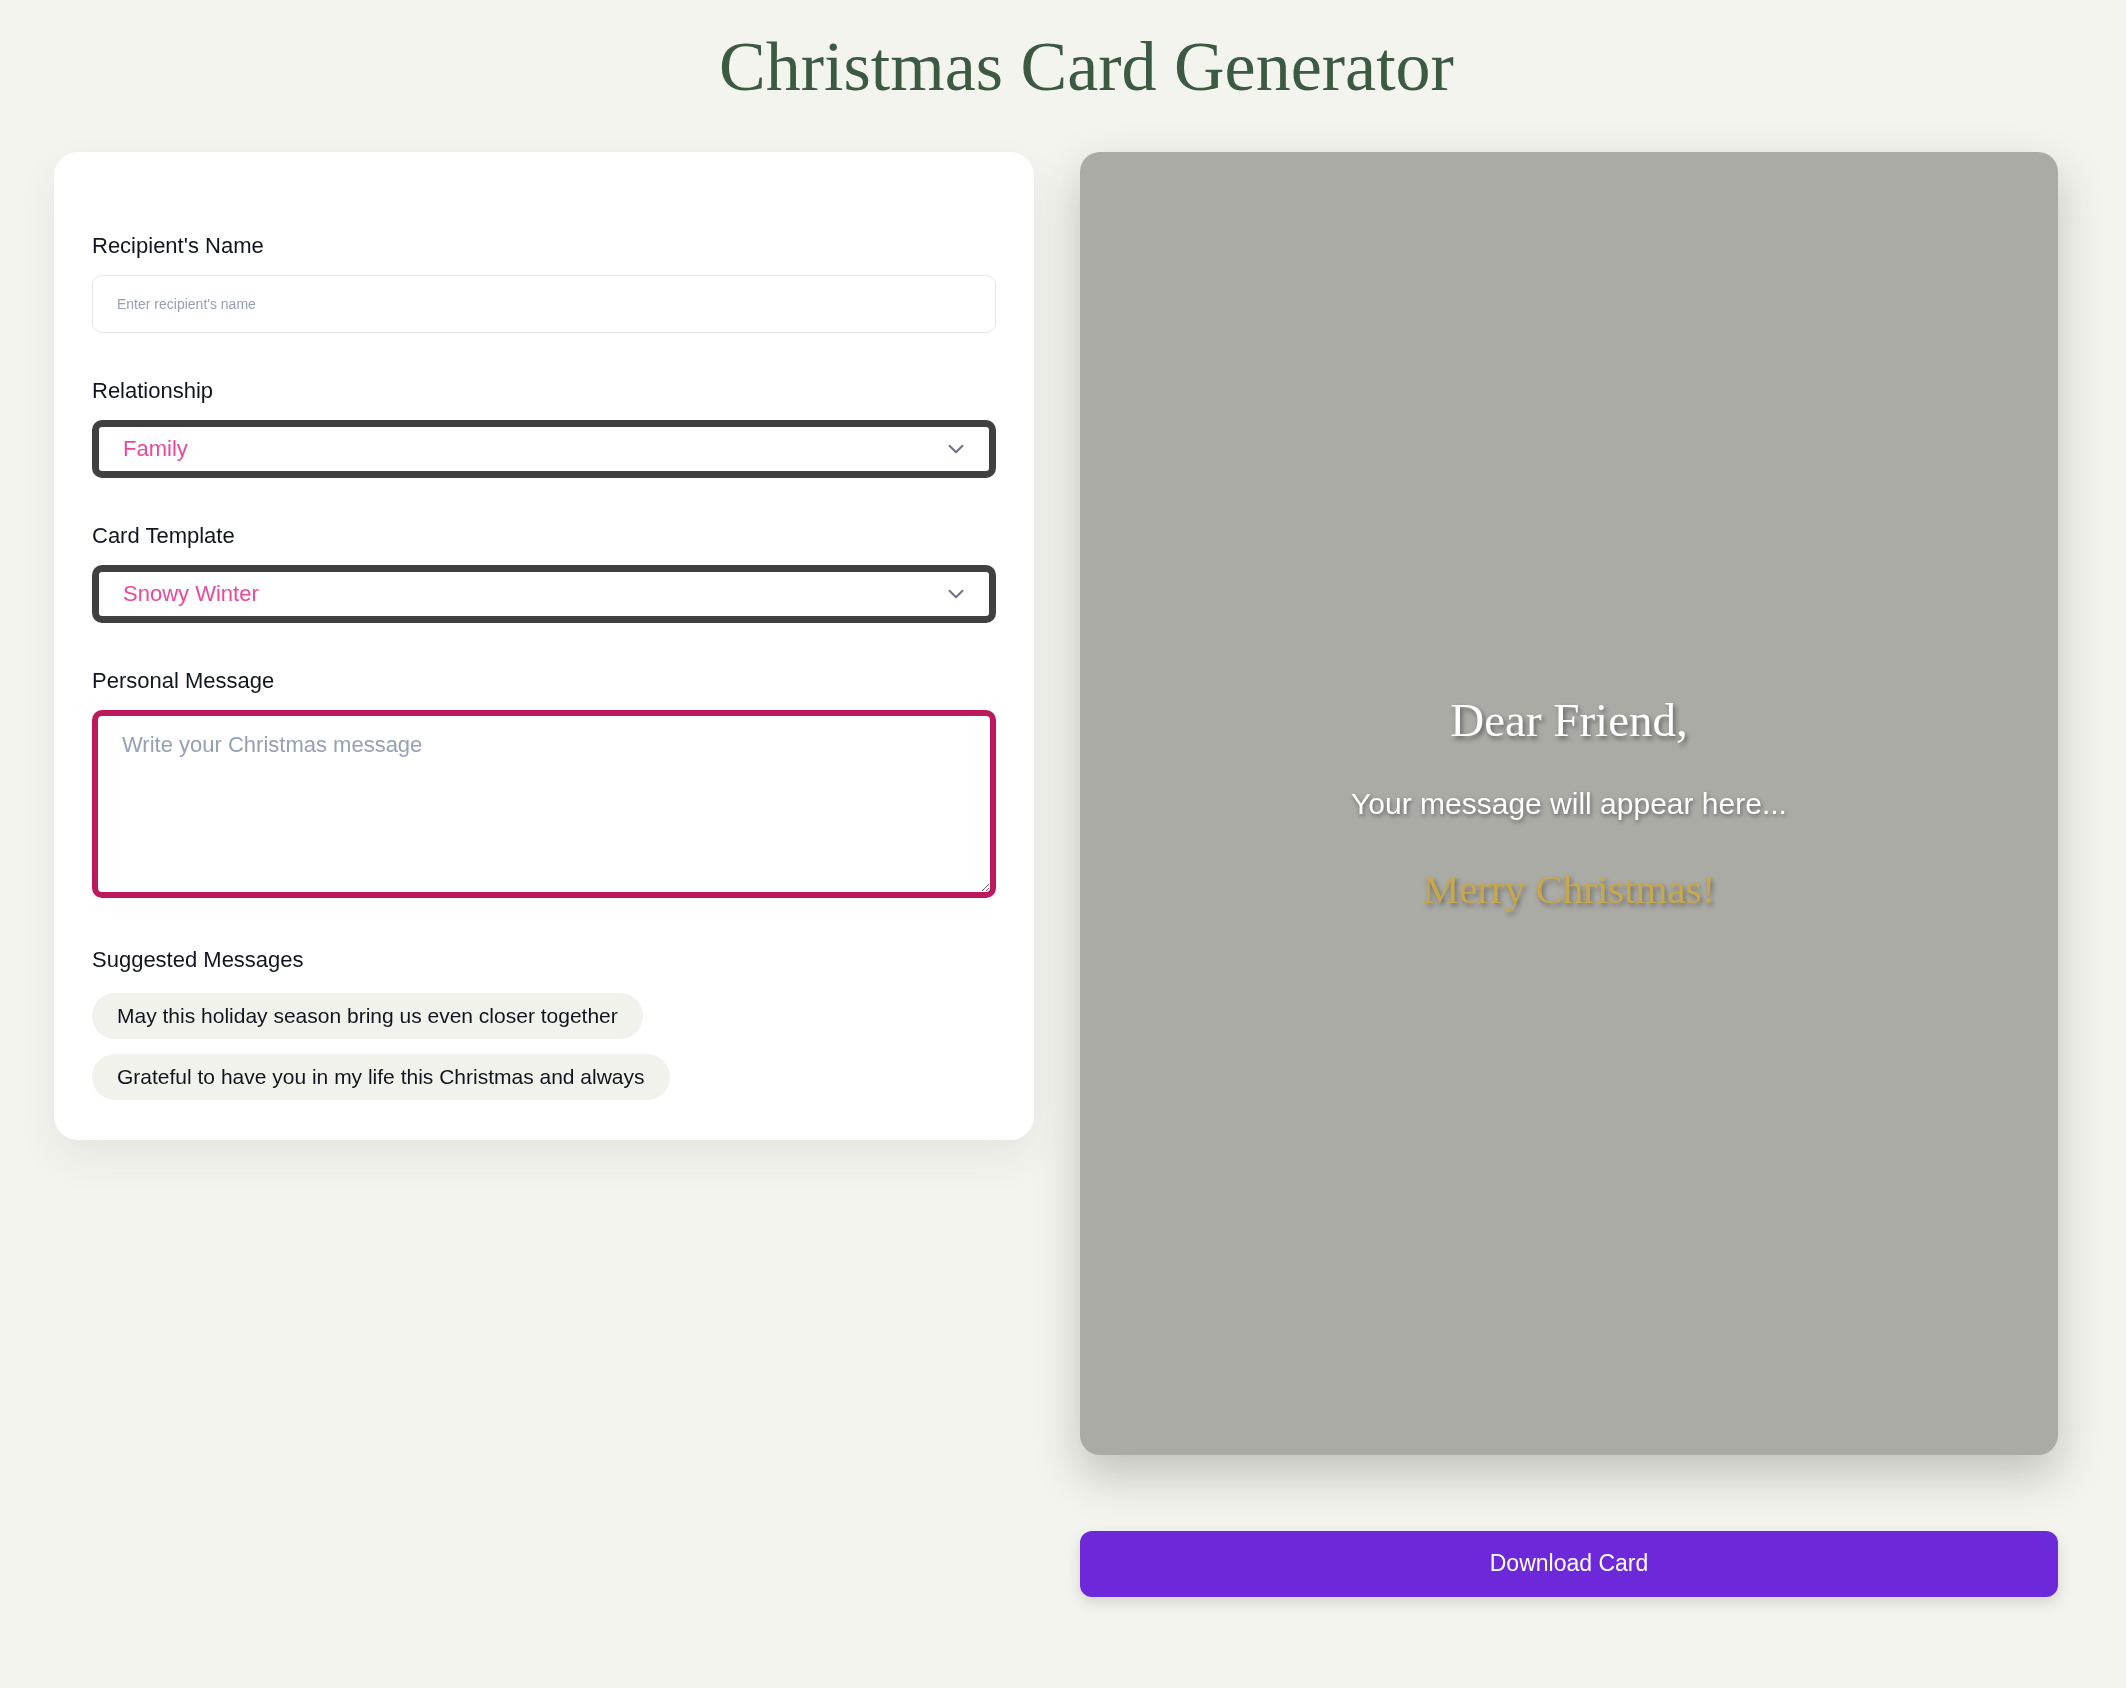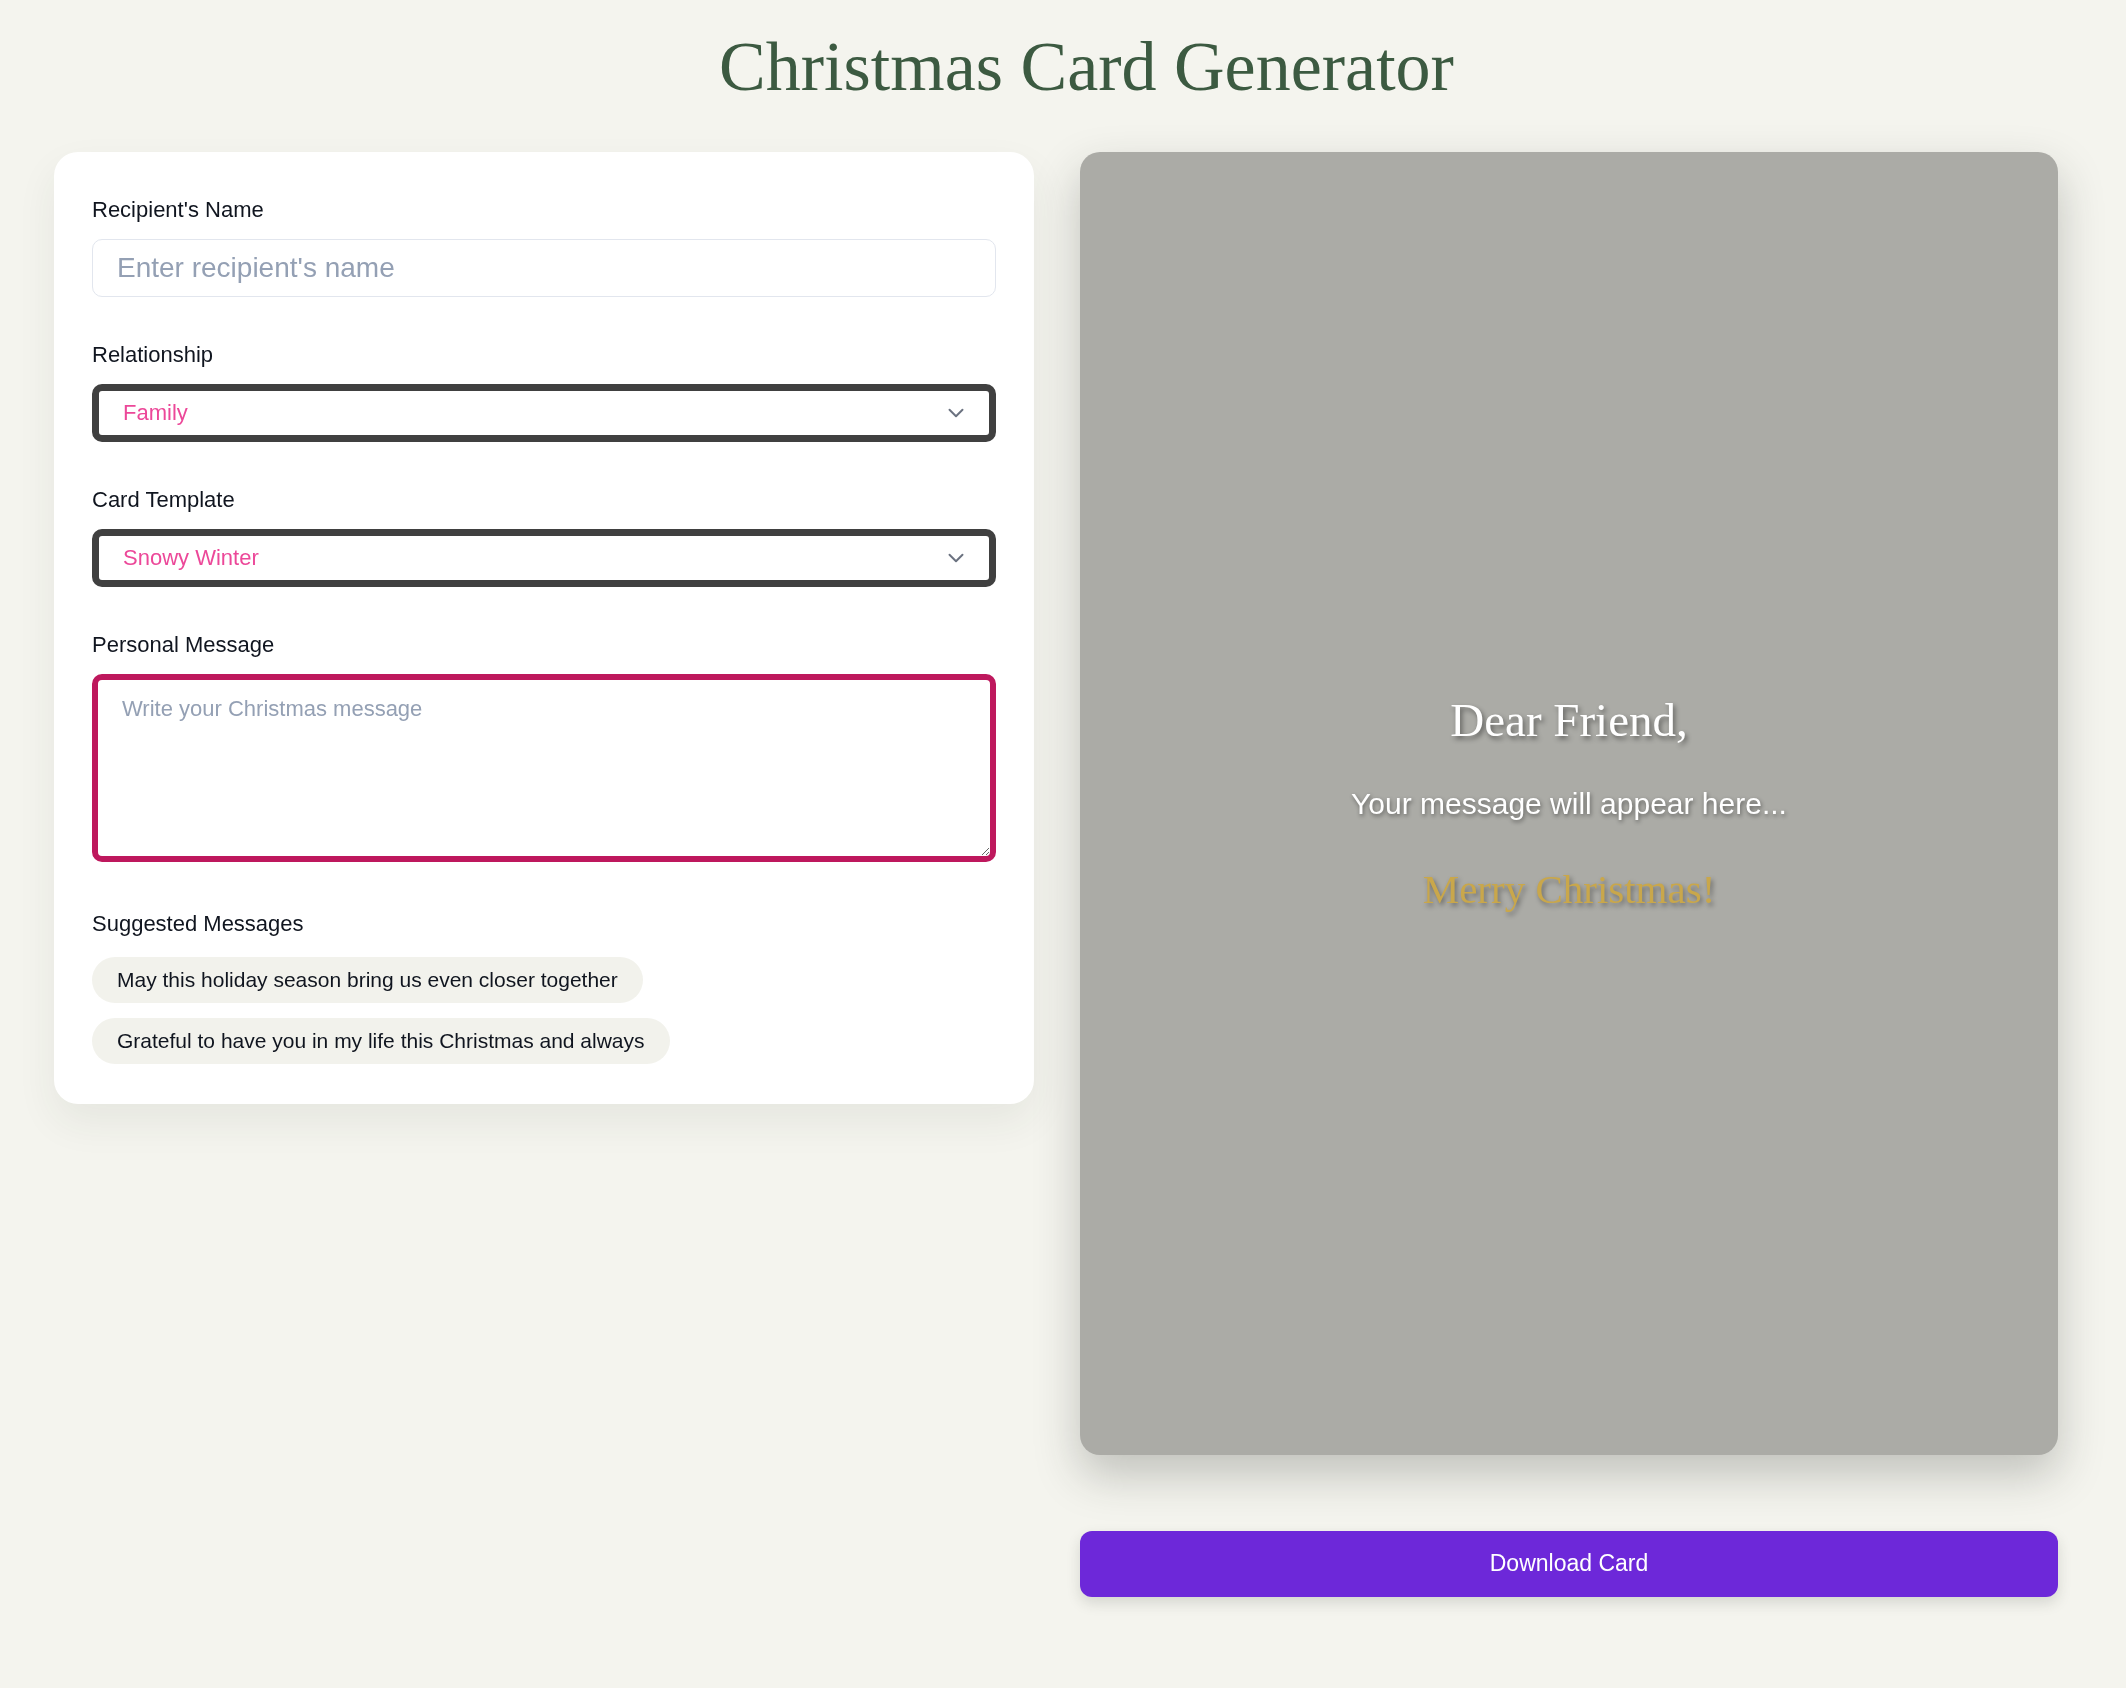--- a/index.html
+++ b/index.html
@@ -40,36 +40,36 @@
   }
 
   
   .form-panel {
     width: 980px;
     background: #ffffff;
     border-radius: 24px;
     padding: 45px 38px 40px 38px;
     box-shadow: 0 18px 40px rgba(40, 50, 40, 0.07);
   }
-  .field-group { margin-bottom: 45px; }
+  .field-group { margin-bottom: 45px; margin-top: 36px; }
   .field-group:last-child { margin-bottom: 0; }
   .field-label {
     display: block;
     font-size: 22px;
     font-weight: 500;
     color: #10151f;
     margin-bottom: 16px;
   }
   .text-input {
     width: 100%;
     height: 58px;
     border: 1px solid #e2e6ee;
     border-radius: 10px;
     padding: 0 24px;
-    font-size: 28px;
+    font-size: 14px;
     font-family: "Liberation Sans", sans-serif;
     color: #10151f;
     background: #fff;
     outline: none;
   }
   .text-input::placeholder, .textarea::placeholder { color: #94a0b4; opacity: 1; }
 
   .select-box {
     width: 100%;
     height: 58px;

